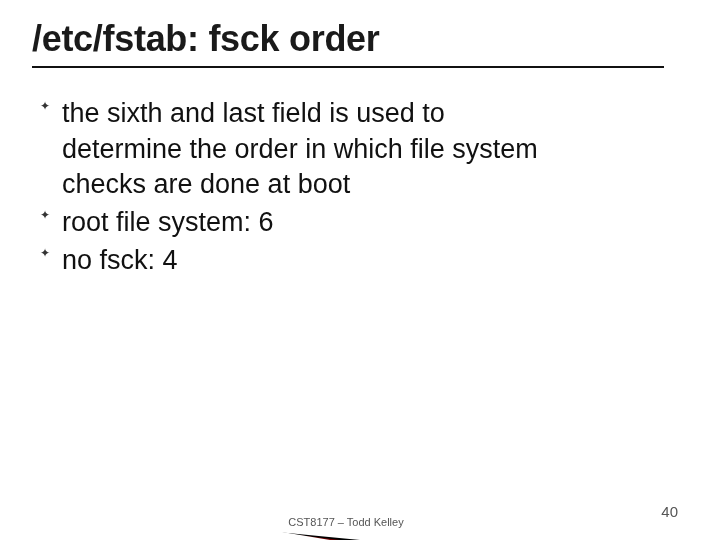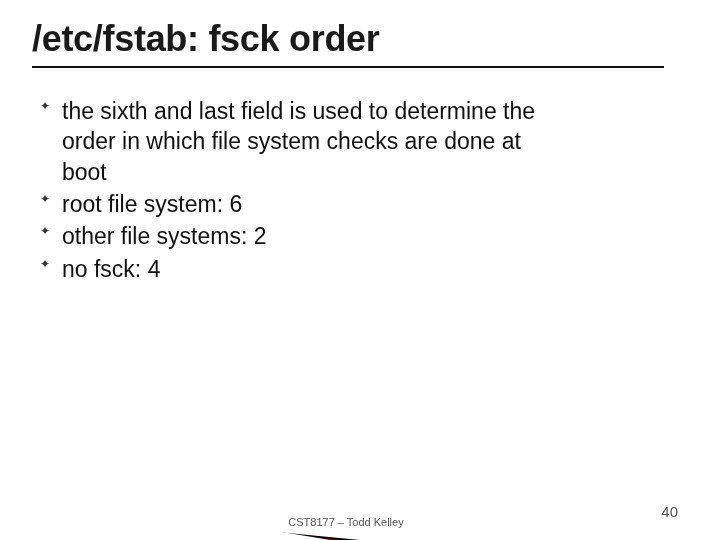--- a/index.html
+++ b/index.html
@@ -1,36 +1,35 @@
 <!DOCTYPE html>
 <html><head>
   <meta charset="utf-8">
   <style>
     * { margin: 0; padding: 0; box-sizing: border-box; }
     html, body { width: 720px; height: 540px; background: #fff; font-family: "Lucida Sans", "Lucida Sans Unicode", "Trebuchet MS", Verdana, sans-serif; overflow: hidden; }
     .slide { position: relative; width: 692px; height: 540px; }
     .title { position: absolute; top: 18px; left: 32px; right: 32px; font-size: 36px; font-weight: 700; color: #1a1a1a; letter-spacing: -0.3px; }
     .title::after { content: ""; display: block; width: 632px; border-bottom: 2px solid #111; margin-top: 6px; }
     .bullets { position: absolute; top: 96px; left: 40px; right: 120px; list-style: none; }
-    .bullets li { position: relative; padding-left: 22px; font-size: 23px; line-height: 1.32; color: #111; margin-bottom: 2px; }
+    .bullets li { position: relative; padding-left: 22px; font-size: 27px; line-height: 1.32; color: #111; margin-bottom: 2px; }
     .bullets li::before { content: "\2726"; position: absolute; left: 0; top: 3px; font-size: 12px; color: #333; }
     .deco { position: absolute; left: 0; bottom: 0; width: 360px; height: 120px; }
     .footer { position: absolute; bottom: 12px; left: 0; width: 100%; text-align: center; font-size: 11px; color: #555; }
     .pagenum { position: absolute; bottom: 20px; right: 14px; font-size: 15px; color: #555; }
   </style>
 </head>
 <body>
 
 <div class="slide">
   <h1 class="title">/etc/fstab: fsck order</h1>
 
   <ul class="bullets">
     <li>the sixth and last field is used to determine the order in which file system checks are done at boot</li>
     <li>root file system: 6</li>
-    <li>other file systems: 2</li>
     <li>no fsck: 4</li>
   </ul>
 
   <svg class="deco" viewBox="0 0 360 120" preserveAspectRatio="none">
     <polygon points="0,120 360,120 0,85" fill="#000000"></polygon>
     <polygon points="0,120 340,120 0,80" fill="#6e0000"></polygon>
     <polygon points="0,65 330,120 0,120" fill="#ffffff"></polygon>
   </svg>
 
   <div class="footer">CST8177 – Todd Kelley</div>

